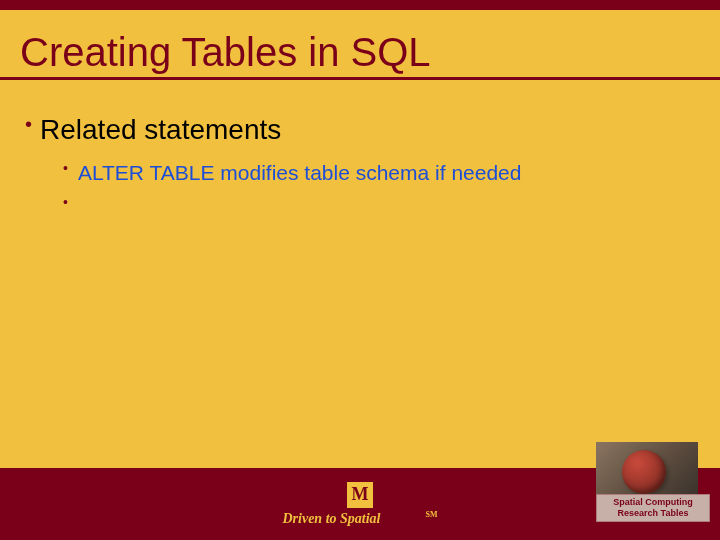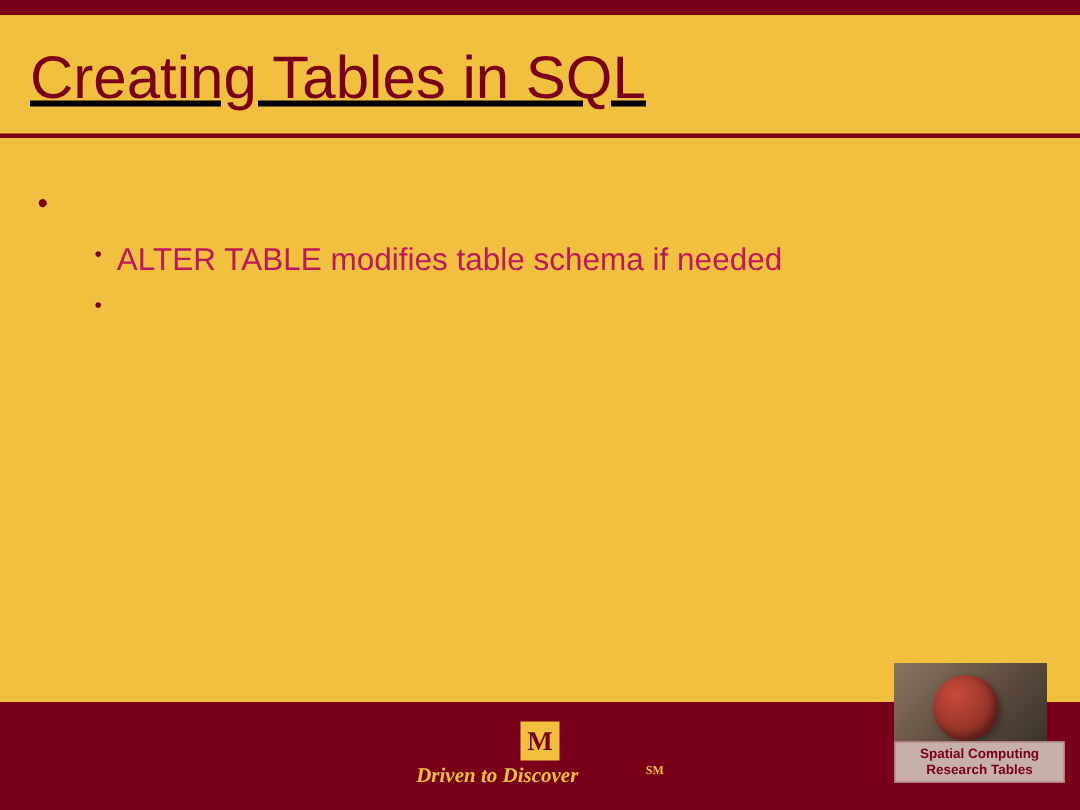--- a/index.html
+++ b/index.html
@@ -14,22 +14,21 @@
       font-family: Arial, Helvetica, sans-serif;
       position: relative;
       overflow: hidden;
     }
     .top-band {
       width: 100%;
       height: 10px;
       background: #7a0019;
     }
     .title-section {
-      padding: 20px 20px 14px 20px;
-      text-decoration: underline;
+      padding: 20px 20px 2px 20px;
     }
     .title {
       font-size: 40px;
       color: #7a0019;
       font-weight: normal;
     }
     .divider {
       height: 3px;
       background: #7a0019;
       width: 100%;
@@ -60,21 +59,21 @@
       margin-bottom: 2px;
     }
     .bullet-sub .dot {
       color: #7a0019;
       font-size: 14px;
       margin-right: 10px;
       line-height: 1.6;
     }
     .bullet-sub .text {
       font-size: 21px;
-      color: #be185d;
+      color: #1d4ed8;
       line-height: 1.5;
     }
     .footer {
       position: absolute;
       bottom: 0;
       left: 0;
       width: 100%;
       height: 72px;
       background: #7a0019;
       display: flex;
@@ -169,37 +168,38 @@
 
 <div class="title-section">
   <h1 class="title">Creating Tables in SQL</h1>
 </div>
 
 <div class="divider"></div>
 
 <div class="content">
   <div class="bullet-main">
     <span class="dot">•</span>
+    <span class="text">Related statements</span>
   </div>
   <div class="bullet-sub">
     <span class="dot">•</span>
     <span class="text">ALTER TABLE modifies table schema if needed</span>
   </div>
   <div class="bullet-sub">
     <span class="dot">•</span>
   </div>
 </div>
 
 <div class="footer">
   <div class="footer-content">
     <div class="univ-line">
       <div class="m-logo">M</div>
     </div>
     <div class="tagline">
-      <span>Driven to Discover</span><sup>SM</sup>
+      <span>Driven to Spatial</span><sup>SM</sup>
     </div>
   </div>
 </div>
 
 <div class="badge">
   <div class="badge-img">
     <div class="badge-circle"></div>
   </div>
   <div class="badge-label">
     <div>Spatial Computing</div>

